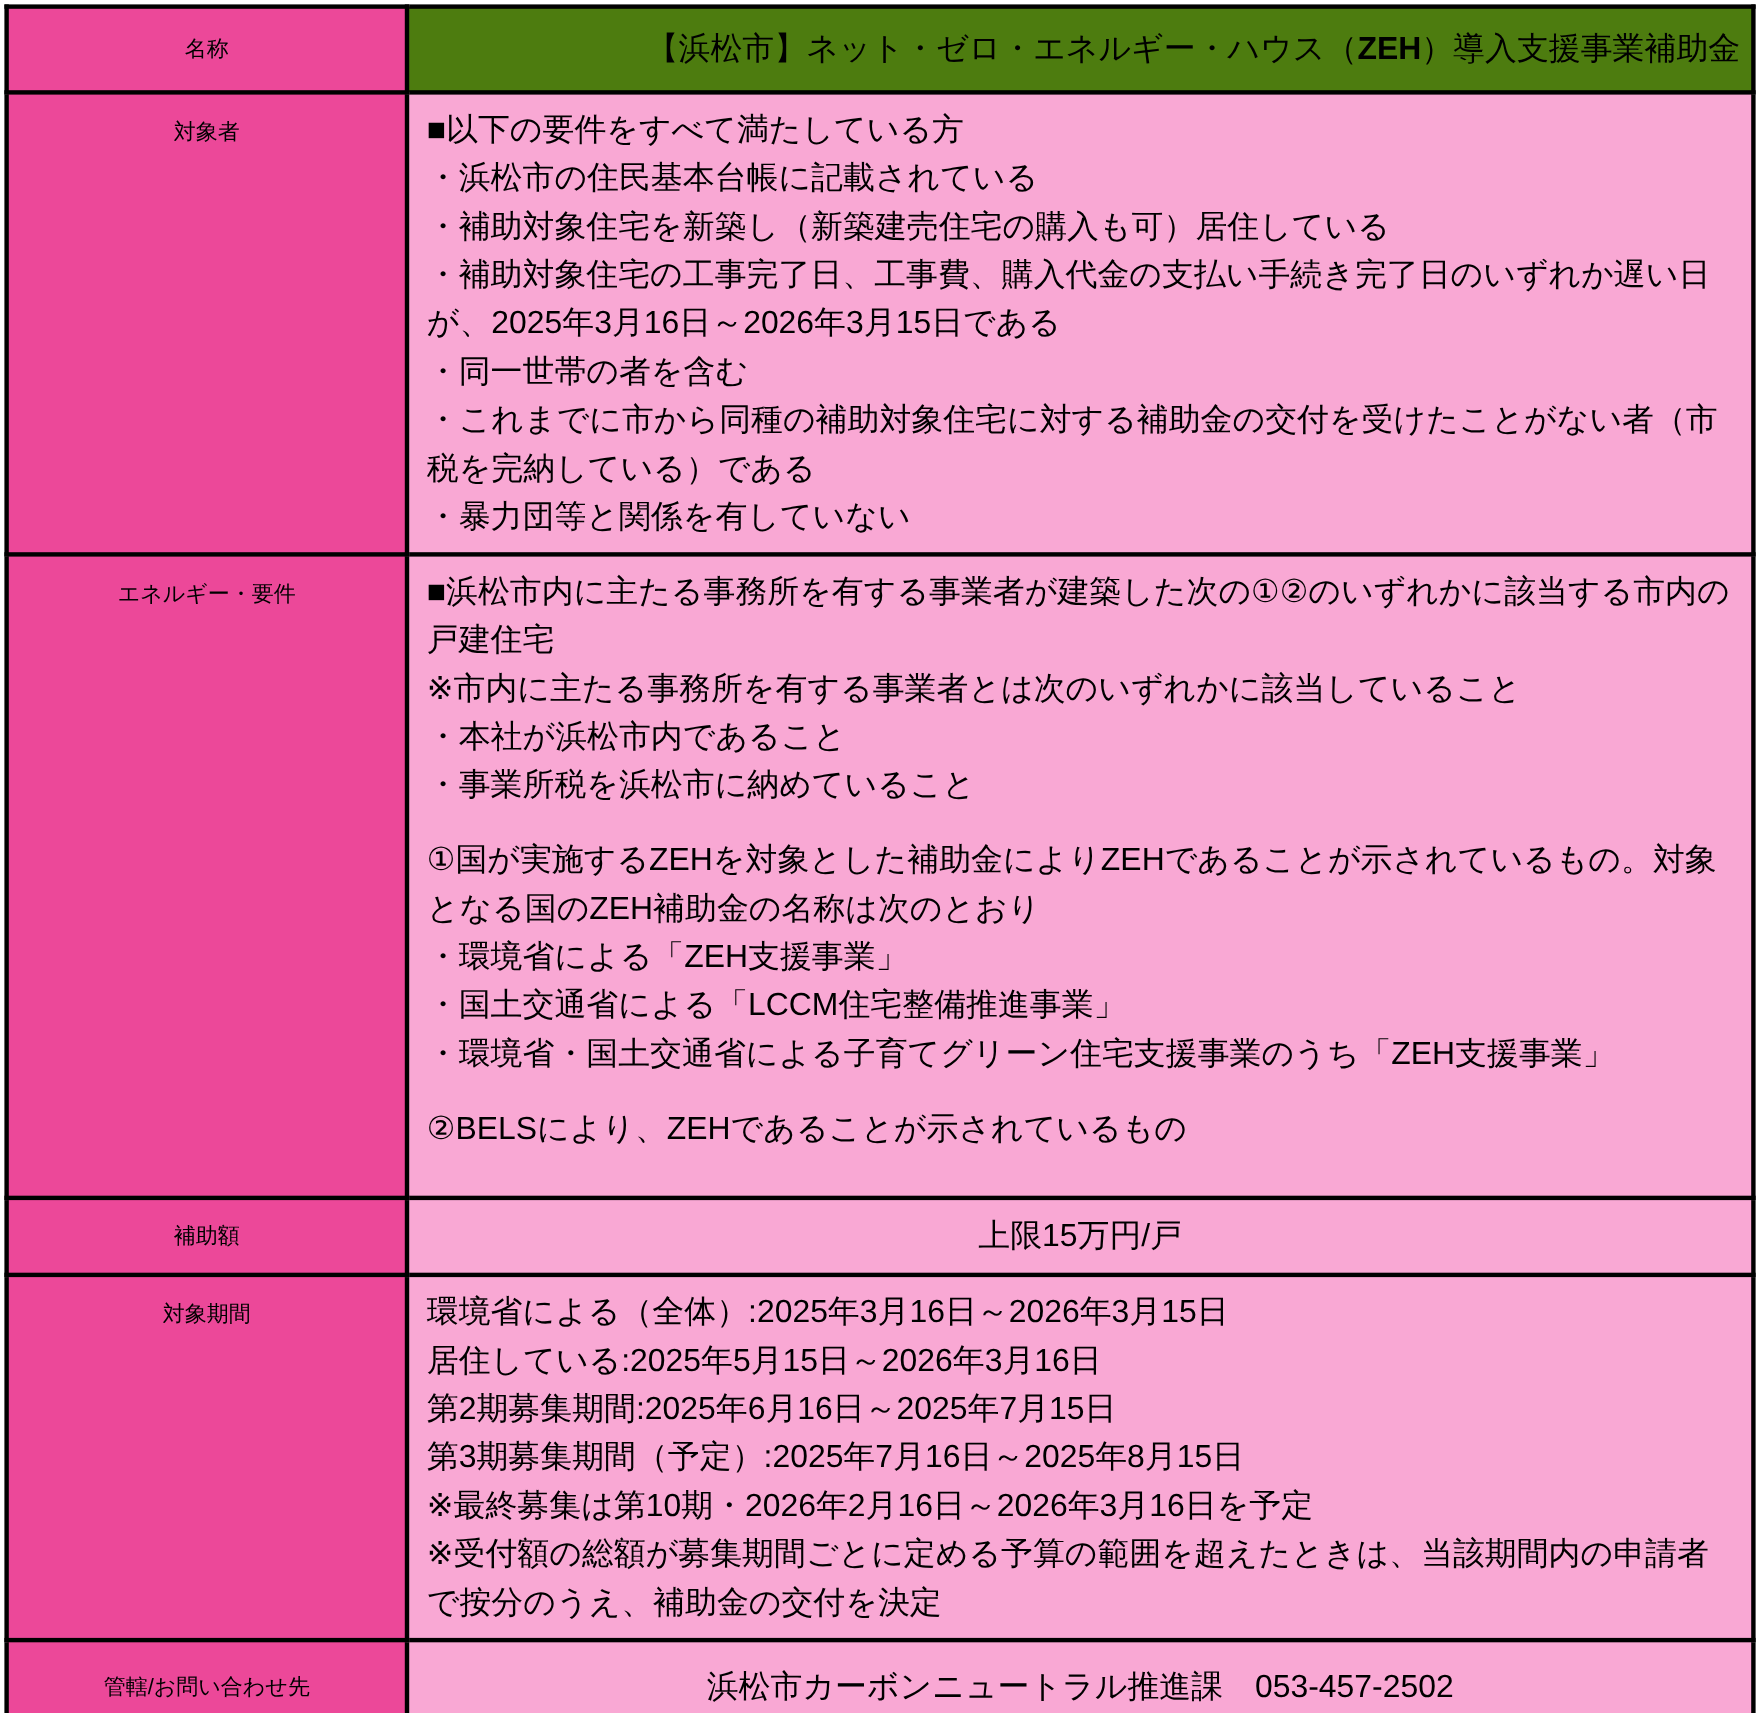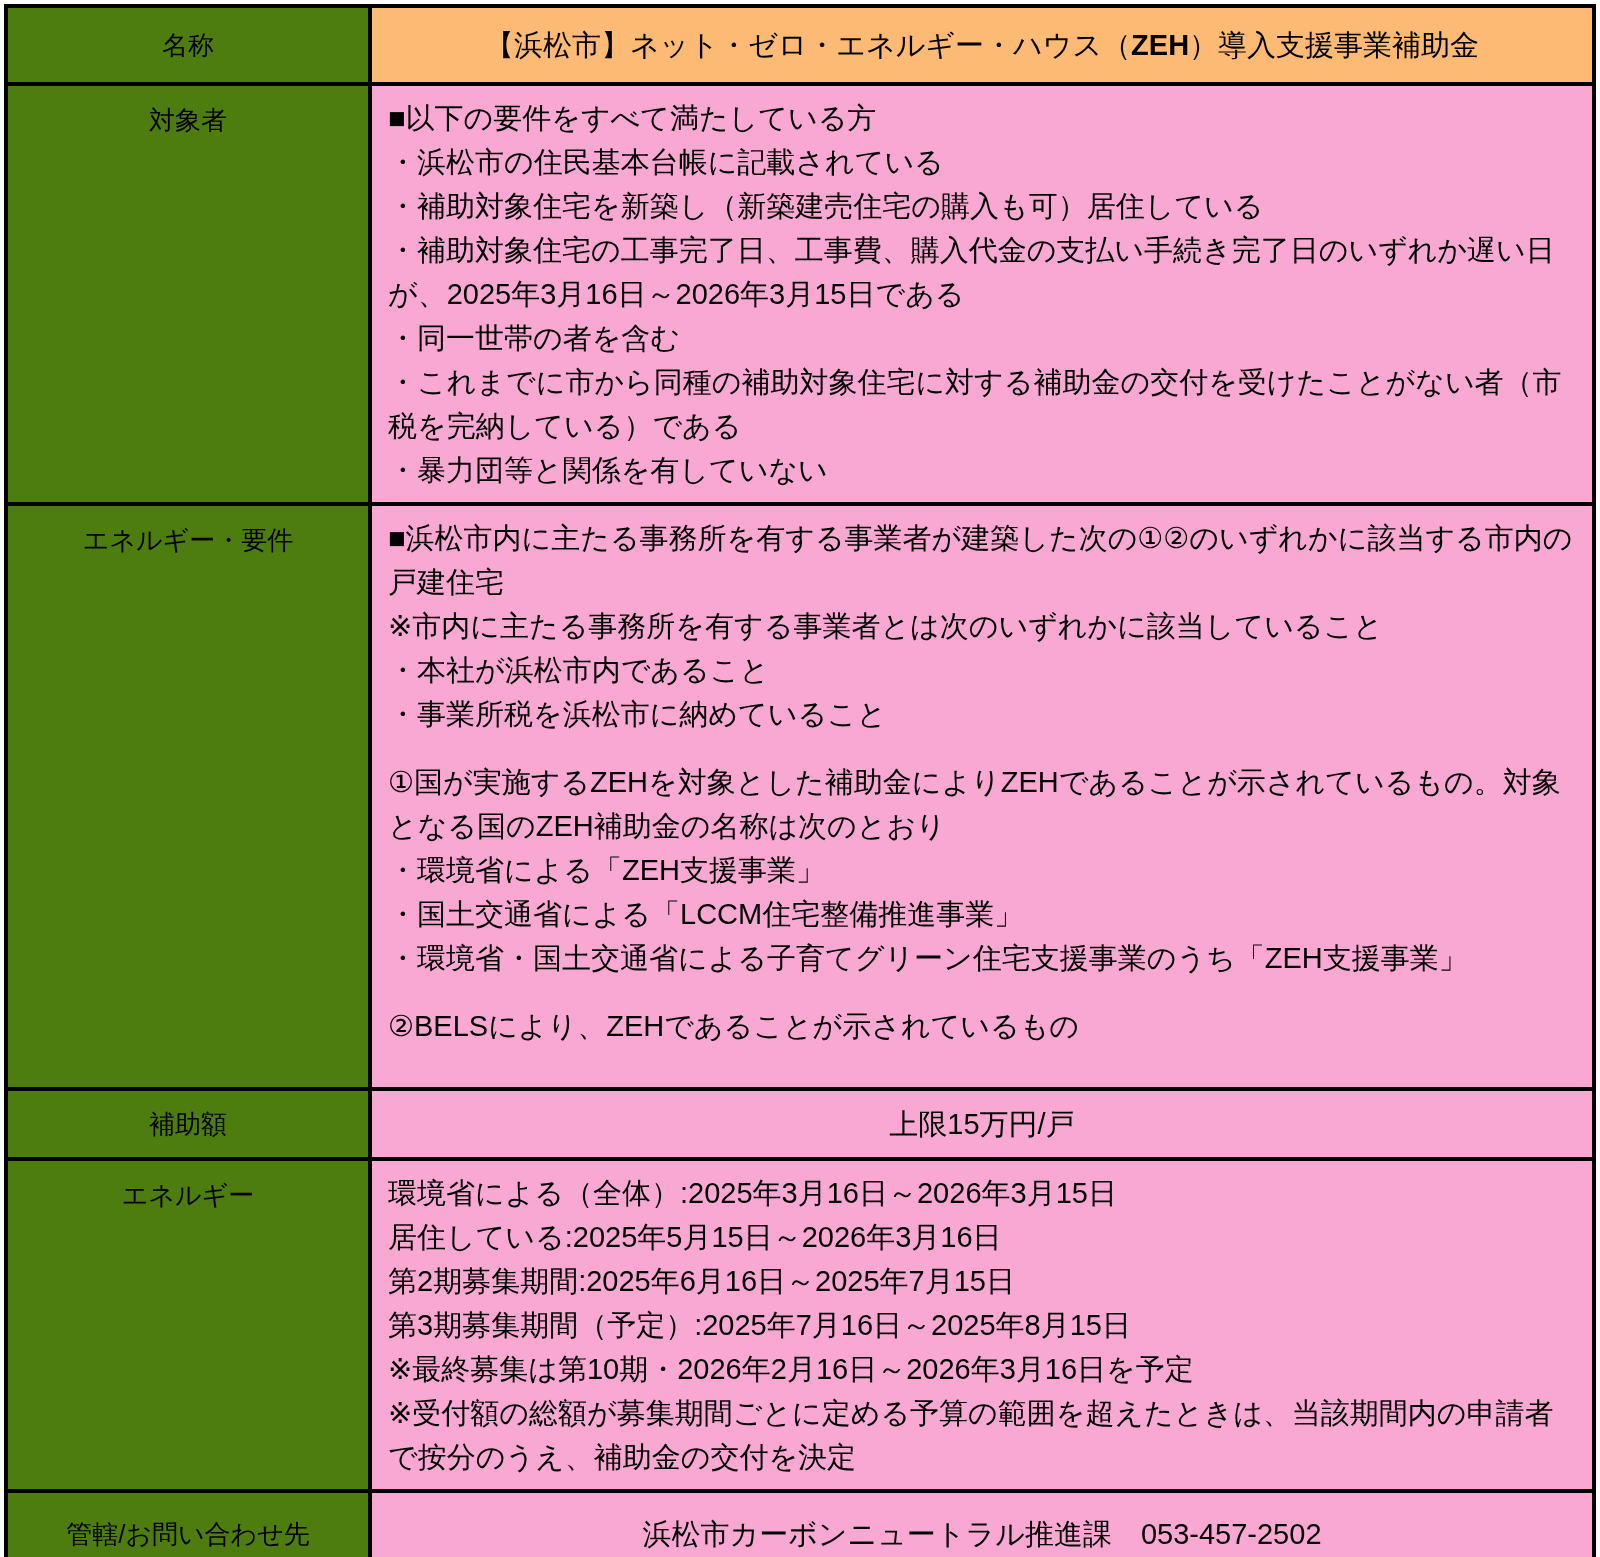--- a/index.html
+++ b/index.html
@@ -18,43 +18,43 @@
     width: 100%;
     table-layout: fixed;
   }
   col.c-label { width: 364px; }
   th, td {
     border: 4px solid #000;
     vertical-align: top;
     box-sizing: border-box;
   }
   th.label-cell {
-    background: #4d7c0f;
+    background: #ec4899;
     font-weight: normal;
-    font-size: 26px;
+    font-size: 20px;
     text-align: center;
     padding: 14px 6px 6px 6px;
     line-height: 40px;
   }
   td.content-cell {
     background: #f9a8d4;
     font-size: 29px;
     padding: 10px 16px;
     line-height: 44px;
   }
   tr.r-name  { height: 78px; }
   tr.r-who   { height: 404px; }
   tr.r-works { height: 585px; }
   tr.r-amount{ height: 70px; }
   tr.r-period{ height: 327px; }
   tr.r-contact{ height: 85px; }
   .vc { vertical-align: middle !important; padding-top: 0 !important; padding-bottom: 0 !important; text-align: center; }
   td.title-cell {
-    background: #fdba74;
-    text-align: center;
+    background: #4d7c0f;
+    text-align: right;
     vertical-align: middle;
     font-size: 29px;
     padding: 6px 10px;
     line-height: 40px;
   }
   .zeh-bold { font-weight: bold; }
   .para { min-height: 44px; }
   .para.blank { height: 24px; min-height: 24px; }
 </style>
 </head>
@@ -106,21 +106,21 @@
       </tr>
 
       <tr class="r-amount">
         <th class="label-cell vc">補助額</th>
         <td class="content-cell vc">
           <div class="para">上限15万円/戸</div>
         </td>
       </tr>
 
       <tr class="r-period">
-        <th class="label-cell">エネルギー</th>
+        <th class="label-cell">対象期間</th>
         <td class="content-cell">
           <div class="para">環境省による（全体）:2025年3月16日～2026年3月15日</div>
           <div class="para">居住している:2025年5月15日～2026年3月16日</div>
           <div class="para">第2期募集期間:2025年6月16日～2025年7月15日</div>
           <div class="para">第3期募集期間（予定）:2025年7月16日～2025年8月15日</div>
           <div class="para">※最終募集は第10期・2026年2月16日～2026年3月16日を予定</div>
           <div class="para">※受付額の総額が募集期間ごとに定める予算の範囲を超えたときは、当該期間内の申請者で按分のうえ、補助金の交付を決定</div>
         </td>
       </tr>
 

